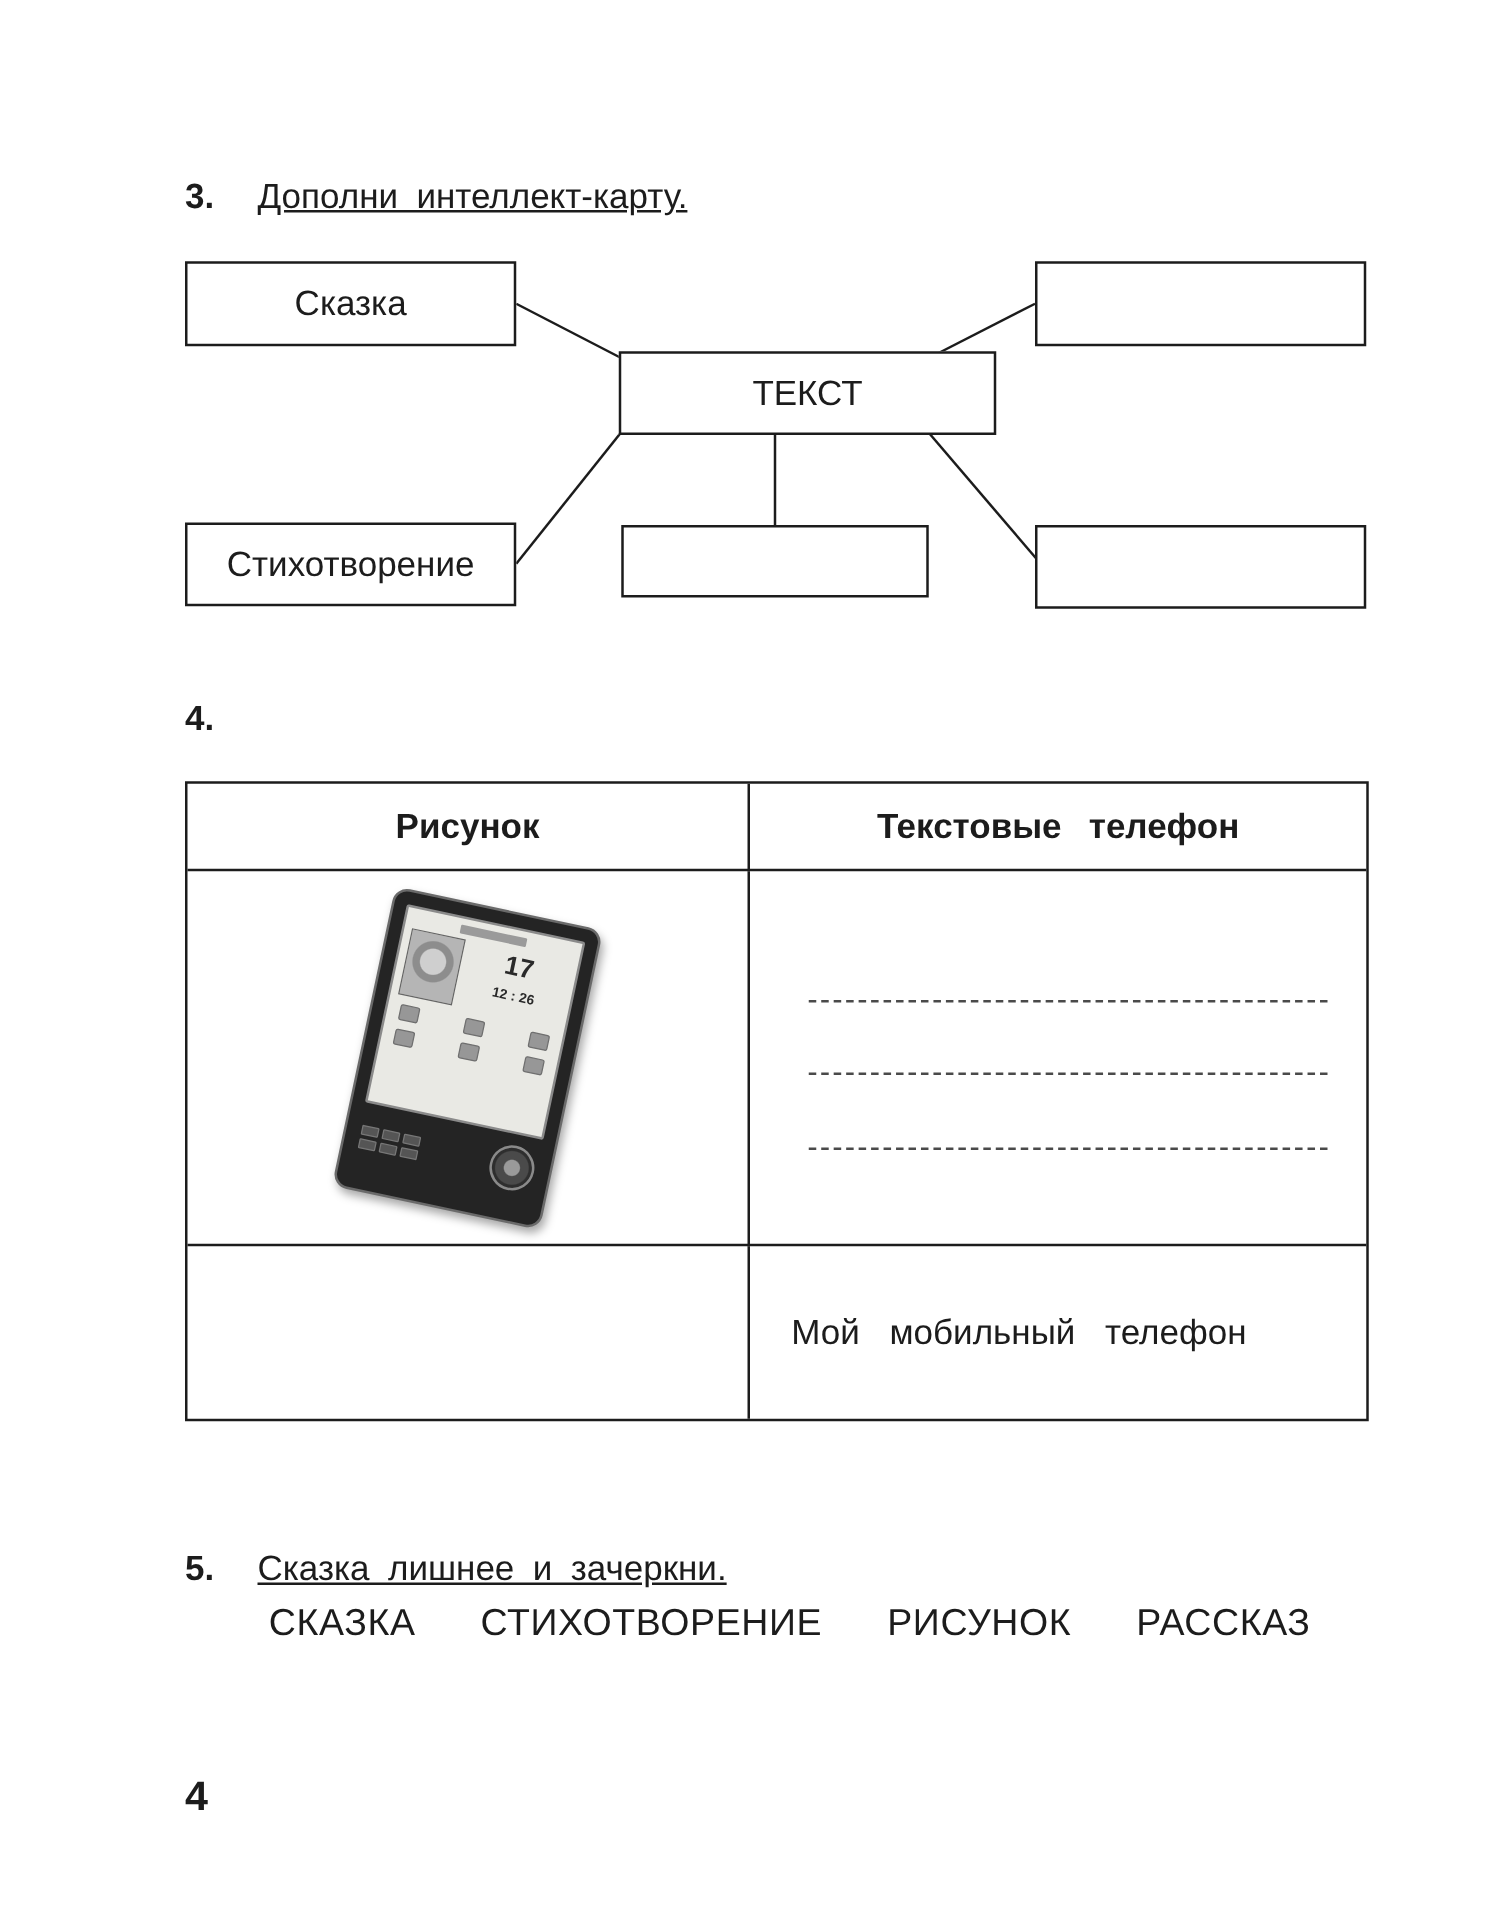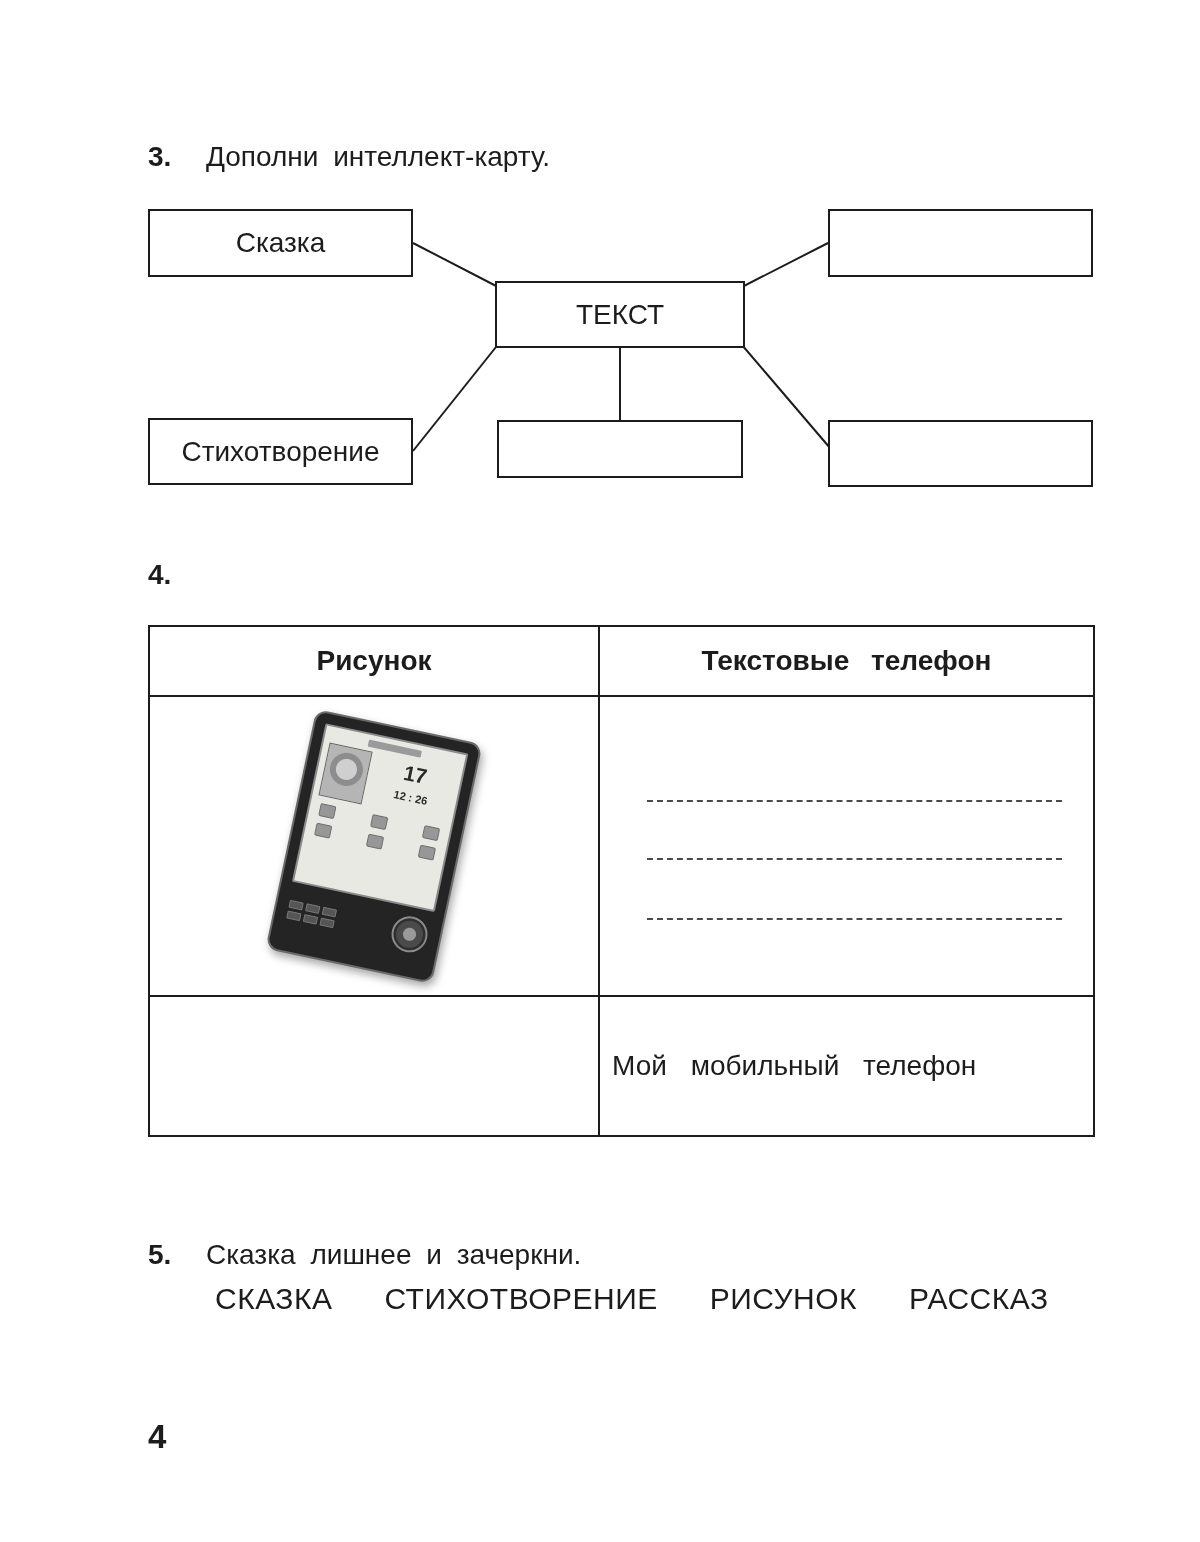--- a/index.html
+++ b/index.html
@@ -5,53 +5,53 @@
   * { margin:0; padding:0; box-sizing:border-box; }
   html,body { background:#ffffff; }
   .page {
     position:relative; width:1200px; height:1542px; background:#ffffff;
     font-family:"Liberation Sans", sans-serif; color:#1c1c1c; overflow:hidden;
   }
 
   
   .task-header { position:absolute; left:148px; display:flex; font-size:28px; line-height:1.2; }
   .task-num { font-weight:bold; width:58px; flex:0 0 58px; }
-  .task-title { word-spacing:7px; }
+  .task-title { word-spacing:7px;text-decoration:underline; }
   .t3 { top:140px; }
   .t4 { top:558px; }
   .t5 { top:1238px; }
 
   
   .mindmap { position:absolute; left:0; top:200px; width:1200px; height:300px; }
   .connectors { position:absolute; left:0; top:0; }
   .mm-box {
     position:absolute; background:#ffffff; border:2px solid #1c1c1c;
     display:flex; align-items:center; justify-content:center; font-size:28px;
   }
   .mm-topleft    { left:148px; top:9px;   width:265px; height:68px; }
-  .mm-center     { left:495px; top:81px;  width:250px; height:67px; }
+  .mm-center     { left:495px; top:81px;  width:302px; height:67px; }
   .mm-topright   { left:828px; top:9px;   width:265px; height:68px; }
   .mm-botleft    { left:148px; top:218px; width:265px; height:67px; }
   .mm-botcenter  { left:497px; top:220px; width:246px; height:58px; }
   .mm-botright   { left:828px; top:220px; width:265px; height:67px; }
 
   
   .data-table {
     position:absolute; left:148px; top:625px; width:947px;
     display:grid; grid-template-columns:450px 1fr; grid-template-rows:70px 300px 138px;
     border:2px solid #1c1c1c; background:#fff;
   }
   .cell { position:relative; }
   .b-r { border-right:2px solid #1c1c1c; }
   .b-b { border-bottom:2px solid #1c1c1c; }
   .th { display:flex; align-items:center; justify-content:center; font-weight:bold; font-size:28px; word-spacing:14px; }
   .pic-cell { display:flex; align-items:center; justify-content:center; }
   .dash-line { position:absolute; left:47px; width:415px; height:0; border-top:2px dashed #4a4a4a; }
   .dash-1 { top:103px; } .dash-2 { top:161px; } .dash-3 { top:221px; }
-  .answer-cell { display:flex; align-items:center; padding-left:12px; font-size:28px; word-spacing:16px; }
+  .answer-cell { display:flex; align-items:center; padding-left:33px; font-size:28px; word-spacing:16px; }
 
   
   .device {
     width:170px; height:245px; background:#242424; border:2px solid #6a6a6a;
     border-radius:12px; transform:rotate(12deg); padding:10px 10px 6px;
     box-shadow:3px 4px 8px rgba(0,0,0,0.35); position:relative;
   }
   .device-screen {
     width:100%; height:162px; background:#e9e9e4; border:2px solid #8a8a8a;
     border-radius:2px; padding:5px 6px; overflow:hidden;

